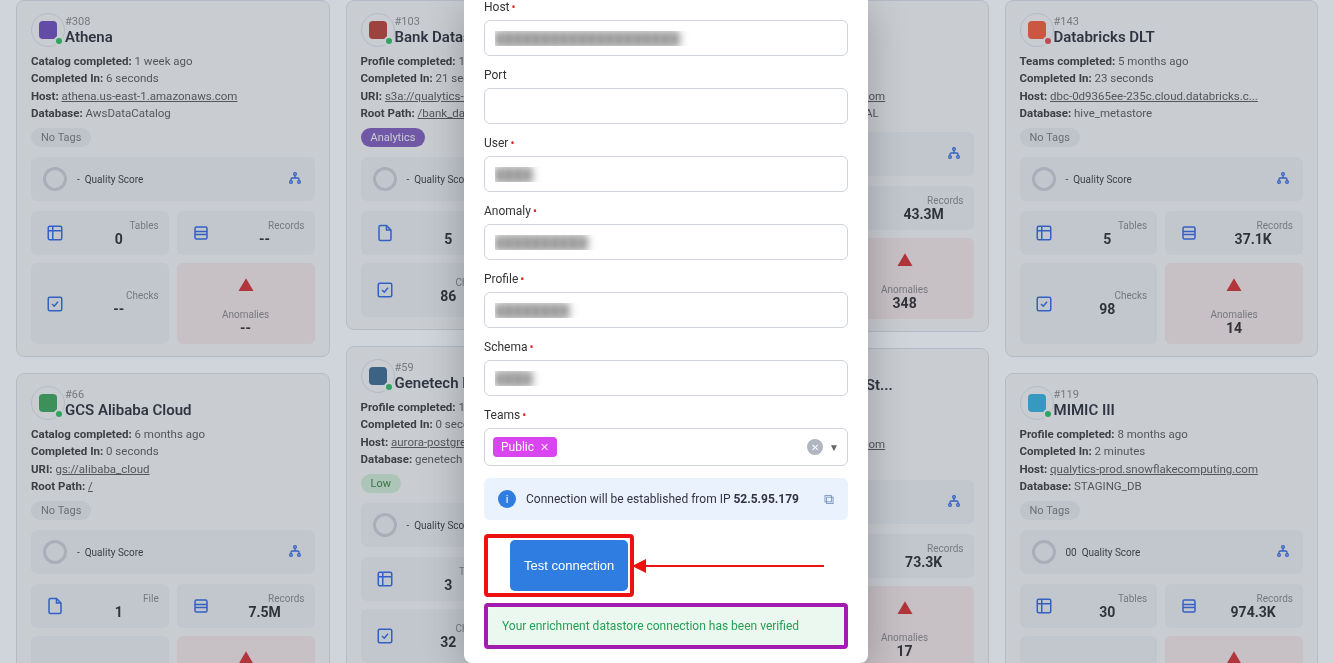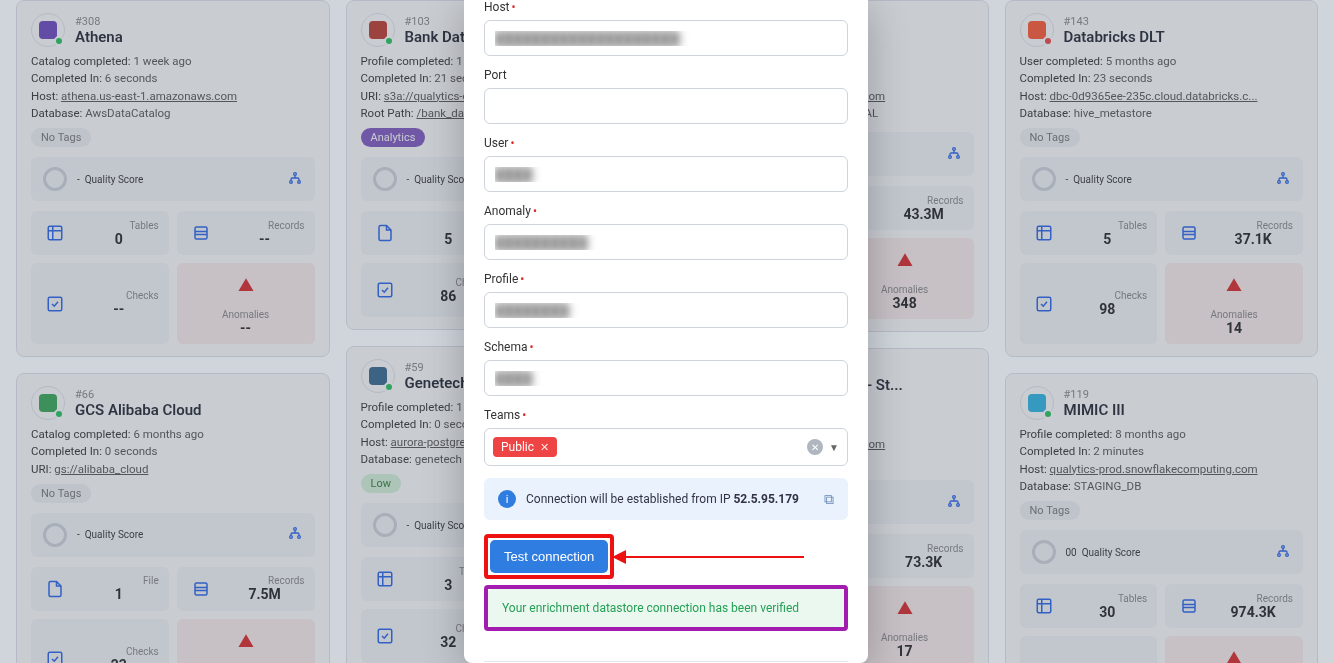--- a/index.html
+++ b/index.html
@@ -27,39 +27,39 @@
 }
 .col { flex: 1; display: flex; flex-direction: column; gap: 16px; }
 .card {
   background: #fff;
   border: 1px solid #e3e8ef;
   border-radius: 8px;
   padding: 12px 14px;
   font-size: 12px;
   color: #333;
 }
-.card-header { display: flex; align-items: center; gap: 10px; margin-bottom: 6px; justify-content: flex-end; }
+.card-header { display: flex; align-items: center; margin-bottom: 6px; justify-content: flex-end; }
 .icon-circle {
   width: 34px; height: 34px; border-radius: 50%;
   background: #fff; border: 1px solid #e3e8ef;
   display: flex; align-items: center; justify-content: center;
   position: relative;
   flex-shrink: 0;
 }
 .icon-circle .dot {
   position: absolute; right: 0; bottom: 0;
   width: 10px; height: 10px; border-radius: 50%;
   background: #22c55e; border: 2px solid #fff;
 }
 .icon-circle .dot.red { background: #ef4444; }
 .icon-inner { width: 18px; height: 18px; border-radius: 4px; }
 .card-id { font-size: 11px; color: #888; }
 .card-title { font-size: 15px; font-weight: 600; color: #1f2430; white-space: nowrap; overflow: hidden; text-overflow: ellipsis; }
 .card-meta { font-size: 11.5px; color: #555; line-height: 1.5; }
-.card-meta b { color: #333; font-weight: 400; }
+.card-meta b { color: #333; font-weight: 700; }
 .card-meta a { color: #555; text-decoration: underline; }
 .tag {
   display: inline-block;
   background: #f1f3f6;
   color: #777;
   border-radius: 12px;
   padding: 3px 10px;
   font-size: 11px;
   margin-top: 6px;
 }
@@ -135,21 +135,21 @@
 }
 .input.blur { color: transparent; text-shadow: 0 0 8px rgba(120,120,120,0.9); }
 .teams-input {
   display: flex; align-items: center; justify-content: space-between;
   height: 38px;
   border: 1px solid #cfd4dc;
   border-radius: 6px;
   padding: 0 8px;
 }
 .chip {
-  background: #ef4444;
+  background: #d946ef;
   color: #fff;
   font-size: 12px;
   border-radius: 4px;
   padding: 3px 8px;
   display: inline-flex;
   align-items: center;
   gap: 6px;
 }
 .chip .x { font-size: 11px; opacity: 0.85; cursor: pointer; }
 .teams-right { display: flex; align-items: center; gap: 6px; color: #888; }
@@ -175,24 +175,25 @@
   background: #2f7de1; color: #fff;
   font-size: 11px; display: flex; align-items: center; justify-content: center;
   flex-shrink: 0;
 }
 .copy-icon { margin-left: auto; color: #6b8ab8; cursor: pointer; font-size: 14px; }
 .test-btn {
   background: #2f7de1;
   color: #fff;
   border: none;
   border-radius: 5px;
-  padding: 9px 14px;
+  padding: 18px 14px;
   font-size: 13px;
   font-weight: 500;
   cursor: pointer;
+  margin-left: 20px;
 }
 .hl-red { border: 4px solid #e11; border-radius: 4px; padding: 2px; display: inline-block; }
 .hl-red-box { border: 4px solid #a21caf; border-radius: 4px; }
 .success-box {
   background: #eaf8ef;
   border-radius: 4px;
   padding: 12px 14px;
   font-size: 12px;
   color: #26a056;
   margin-top: 8px;
@@ -322,20 +323,21 @@
       </div>
       <div style="flex:1;min-width:0">
         <div class="card-id">#66</div>
         <div class="card-title">GCS Alibaba Cloud</div>
       </div>
     </div>
     <div class="card-meta">
           <div><b>Catalog completed: </b>6 months ago</div>
           <div><b>Completed In: </b>0 seconds</div>
           <div><b>URI: </b><a href="#">gs://alibaba_cloud</a></div>
+          <div><b>Root Path: </b><a href="#">/</a></div>
         </div>
     <span class="tag ">No Tags</span>
     <div class="quality-row">
       <div class="left">
         <div class="q-circle"></div>
         <span class="q-text">-&nbsp;&nbsp;Quality Score</span>
       </div>
       <span class="q-icon"><svg width="16" height="16" viewBox="0 0 24 24" fill="none" stroke="#2563eb" stroke-width="2">
               <circle cx="6" cy="18" r="2"></circle>
               <circle cx="18" cy="18" r="2"></circle>
@@ -724,21 +726,21 @@
       <div class="icon-circle">
         <div class="icon-inner" style="background:#ff5630"></div>
         <div class="dot red"></div>
       </div>
       <div style="flex:1;min-width:0">
         <div class="card-id">#143</div>
         <div class="card-title">Databricks DLT</div>
       </div>
     </div>
     <div class="card-meta">
-          <div><b>User completed: </b>5 months ago</div>
+          <div><b>Teams completed: </b>5 months ago</div>
           <div><b>Completed In: </b>23 seconds</div>
           <div><b>Host: </b><a href="#">dbc-0d9365ee-235c.cloud.databricks.c...</a></div>
           <div><b>Database: </b>hive_metastore</div>
         </div>
     <span class="tag ">No Tags</span>
     <div class="quality-row">
       <div class="left">
         <div class="q-circle"></div>
         <span class="q-text">-&nbsp;&nbsp;Quality Score</span>
       </div>

